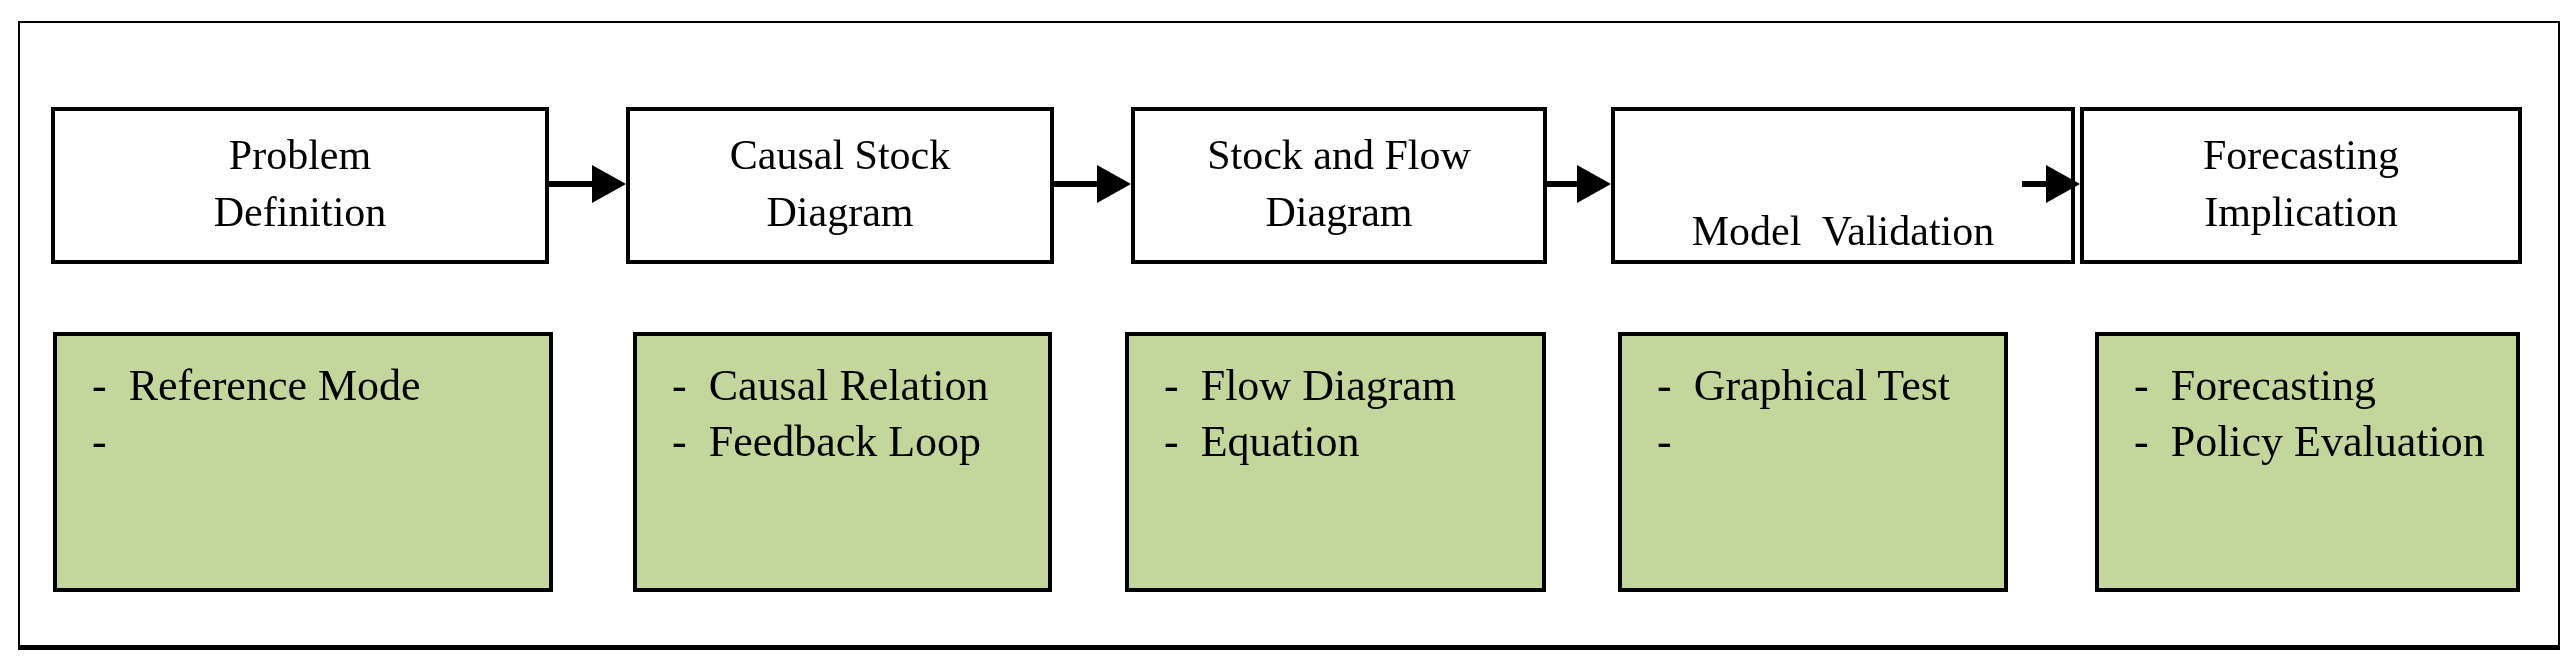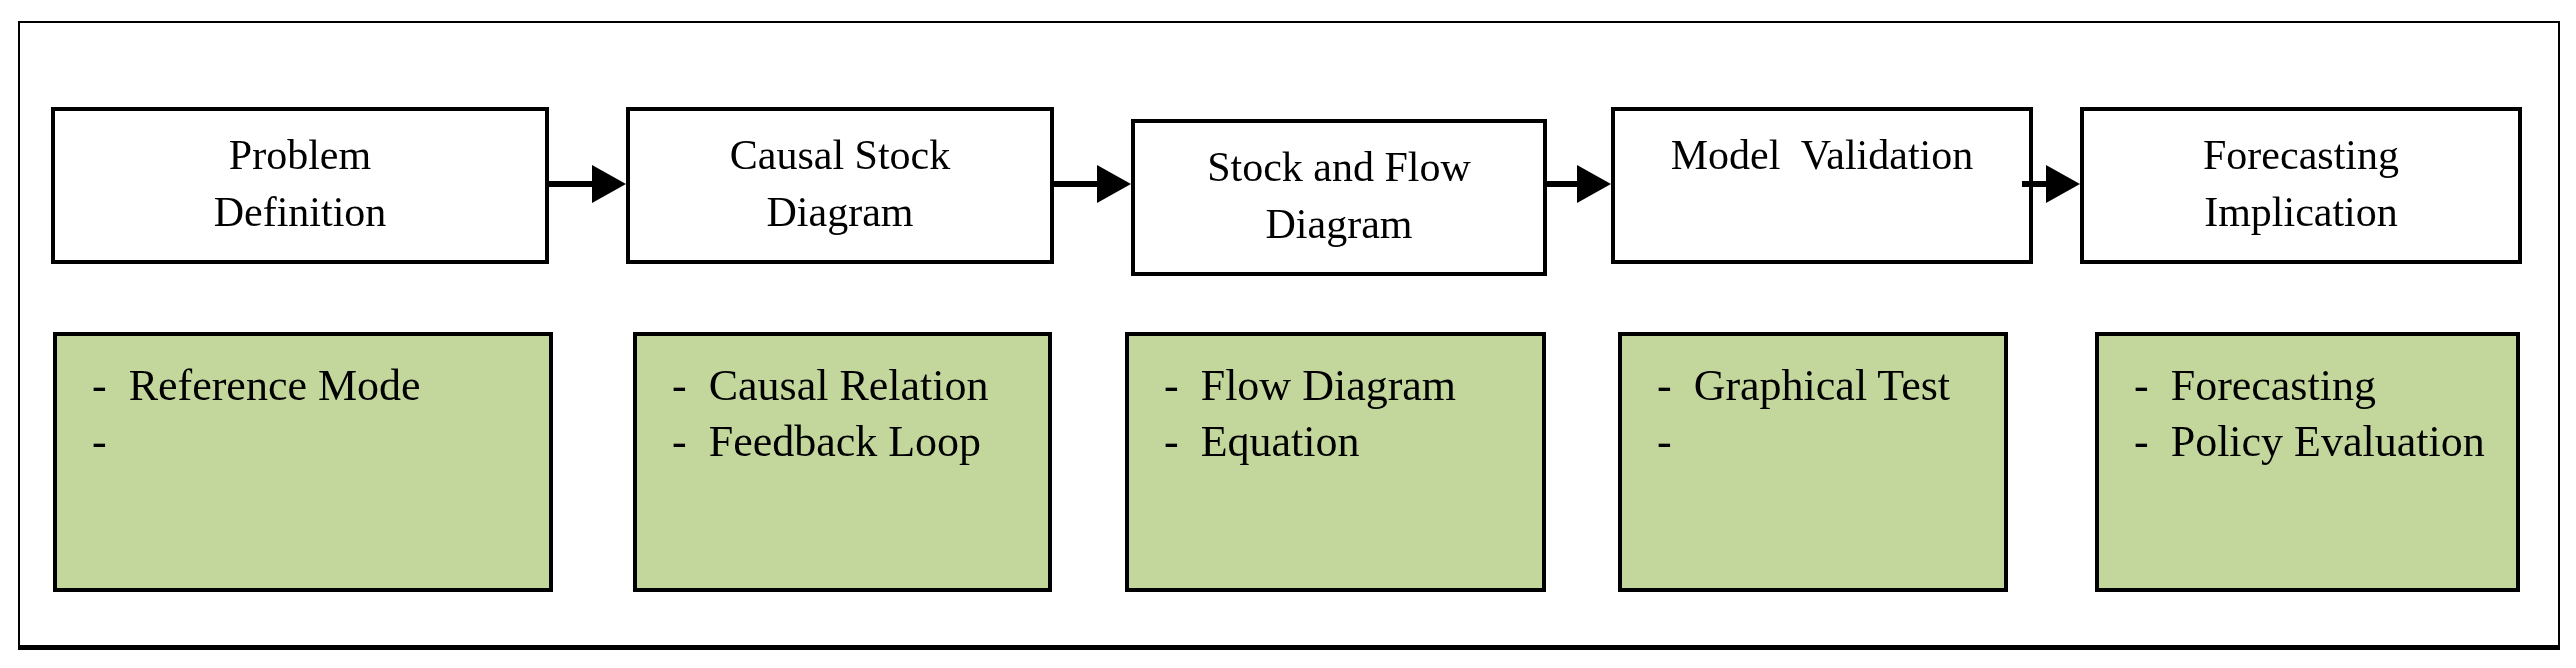--- a/index.html
+++ b/index.html
@@ -62,22 +62,22 @@
   .arrow .head {
     flex: 0 0 auto;
     width: 0; height: 0;
     border-top: 19px solid transparent;
     border-bottom: 19px solid transparent;
     border-left: 34px solid #000000;
   }
   
   .sb1 { left: 51px;   width: 498px; }
   .sb2 { left: 626px;  width: 428px; }
-  .sb3 { left: 1131px; width: 416px; margin-top: 12px; }
-  .sb4 { left: 1611px; width: 422px; }
+  .sb3 { left: 1131px; width: 416px; }
+  .sb4 { left: 1611px; width: 464px; align-items: flex-end; }
   .sb5 { left: 2080px; width: 442px; }
   .db1 { left: 53px;   width: 500px; }
   .db2 { left: 633px;  width: 419px; }
   .db3 { left: 1125px; width: 421px; }
   .db4 { left: 1618px; width: 390px; }
   .db5 { left: 2095px; width: 425px; }
   .ar1 { left: 547px;  width: 79px; }
   .ar2 { left: 1051px; width: 80px; }
   .ar3 { left: 1544px; width: 67px;  }
   .ar4 { left: 2022px; width: 58px;  }

